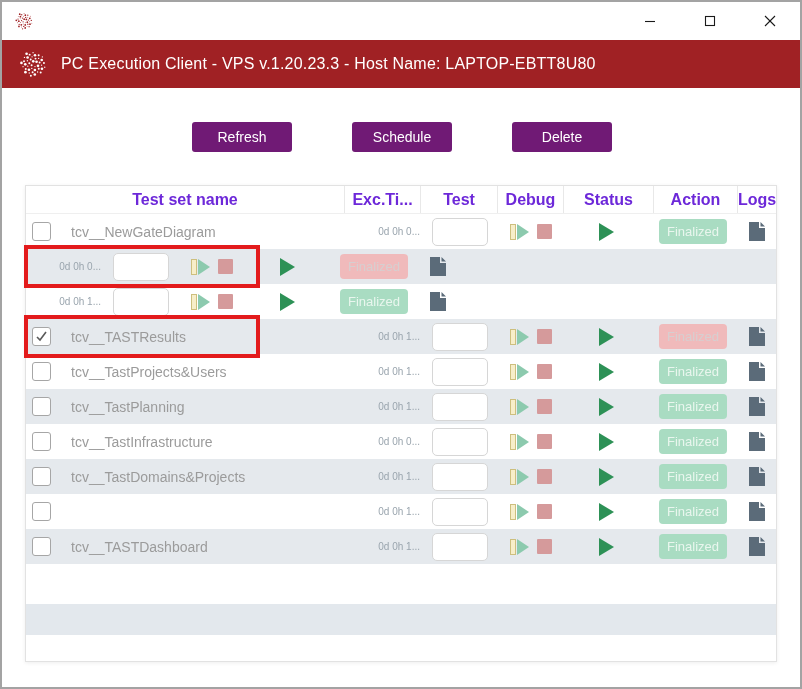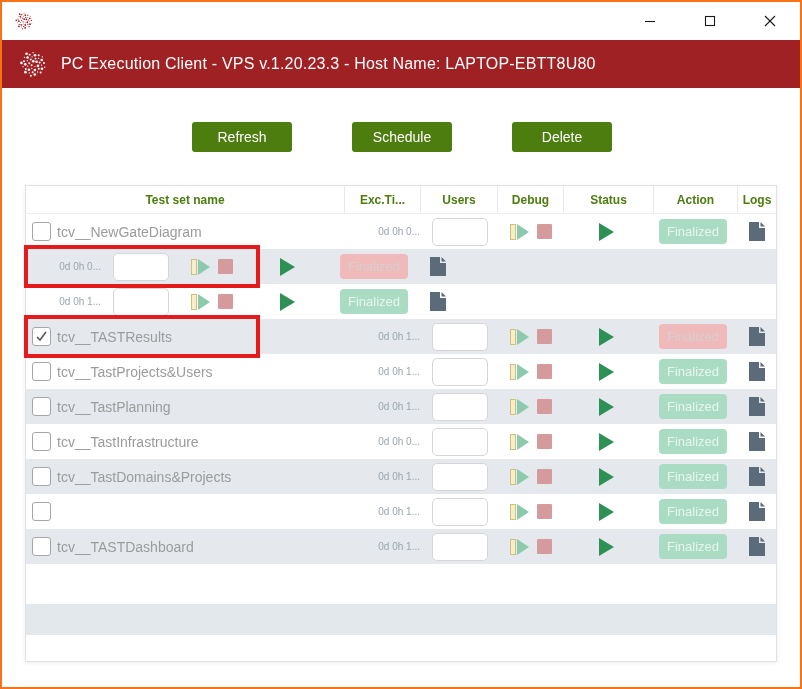--- a/index.html
+++ b/index.html
@@ -1,56 +1,56 @@
 <!DOCTYPE html>
 <html><head>
 <meta charset="utf-8">
 <style>
   html,body { margin:0; padding:0; background:#fff; font-family:"Liberation Sans",sans-serif; }
   .window { position:relative; width:802px; height:689px; box-sizing:border-box;
-            border:2px solid #f97316; background:#fff; overflow:hidden; }
+            border:2px solid #a3a3a3; background:#fff; overflow:hidden; }
 
   
   .titlebar { height:38px; display:flex; align-items:center; padding-left:12px; }
   .logo { display:block; }
   .titlebar-logo { width:20px; height:20px; color:#a02124; }
   .caption-buttons { margin-left:auto; display:flex; height:100%; }
   .cap-btn { width:60px; height:100%; display:flex; align-items:center; justify-content:center; cursor:default; }
   .cap-btn svg { stroke:#1a1a1a; stroke-width:1.1; fill:none; }
 
   
   .appheader { height:48px; background:#a02124; display:flex; align-items:center; padding:0 16px; gap:13px; }
   .appheader-logo { width:30px; height:30px; color:#fff; }
   .app-title { color:#fff; font-size:16px; letter-spacing:0.2px; }
 
   
   .toolbar { margin:34px 0 0 190px; display:flex; gap:60px; }
-  .btn { width:100px; height:30px; background:#4d7c0f; color:#fff; border:none; border-radius:3px;
+  .btn { width:100px; height:30px; background:#701a75; color:#fff; border:none; border-radius:3px;
          font-size:14px; font-family:inherit; cursor:pointer; }
 
   
   .table-wrap { position:relative; margin:33px 23px 0 23px; width:752px; height:477px;
                 box-sizing:border-box; border:1px solid #e2e2e2; background:#fff;
                 box-shadow:0 1px 4px rgba(0,0,0,0.07); }
   .thead { display:flex; height:27px; border-bottom:1px solid #efefef; }
-  .th { display:flex; align-items:center; justify-content:center; font-weight:bold; color:#4d7c0f;
-        font-size:12px; border-right:1px solid #e8e8e8; box-sizing:border-box; height:100%; }
+  .th { display:flex; align-items:center; justify-content:center; font-weight:bold; color:#6d28d9;
+        font-size:16px; border-right:1px solid #e8e8e8; box-sizing:border-box; height:100%; }
   .th:last-child { border-right:none; }
   .c-name   { width:319px; }
   .c-time   { width:76px; }
   .c-step   { width:77px; }
   .c-debug  { width:66px;text-align:center; }
   .c-action { width:84px; }
   .c-status { width:90px; }
   .c-logs   { width:38px; }
 
   .row { display:flex; height:35px; position:relative; }
   .row.alt { background:#e5e9ed; }
   .cell { display:flex; align-items:center; justify-content:center; box-sizing:border-box; height:100%; }
-  .name-cell { justify-content:flex-start; padding-left:6px; gap:6px; }
+  .name-cell { justify-content:flex-start; padding-left:6px; gap:20px; }
   .checkbox { width:17px; height:17px; flex:0 0 17px; border:1px solid #a6a6a6; border-radius:3px;
               background:#fff; display:flex; align-items:center; justify-content:center; cursor:pointer; }
   .checkbox svg { display:none; }
   .checkbox.checked svg { display:block; }
   .row-name { color:#9b9b9b; font-size:14px; white-space:nowrap; }
   .time-cell { justify-content:flex-end; color:#9aa5ae; font-size:10px; padding-right:1px; }
   .step-input { width:50px; height:24px; border:1px solid #d6d6d6; border-radius:5px;
                 box-sizing:content-box; outline:none; font-family:inherit; }
   .debug-cell { gap:8px; }
   .debug-play { display:flex; align-items:center; cursor:pointer; }
@@ -193,21 +193,21 @@
   <div class="toolbar">
     <button class="btn">Refresh</button>
     <button class="btn">Schedule</button>
     <button class="btn">Delete</button>
   </div>
 
   <div class="table-wrap">
     <div class="thead">
       <div class="th c-name">Test set name</div>
       <div class="th c-time">Exc.Ti...</div>
-      <div class="th c-step">Users</div>
+      <div class="th c-step">Test</div>
       <div class="th c-debug">Debug</div>
       <div class="th c-status">Status</div>
       <div class="th c-action">Action</div>
       <div class="th c-logs">Logs</div>
     </div>
 
     <div class="tbody" id="tbody">
         <div class="row">
 
     <div class="cell name-cell c-name">

